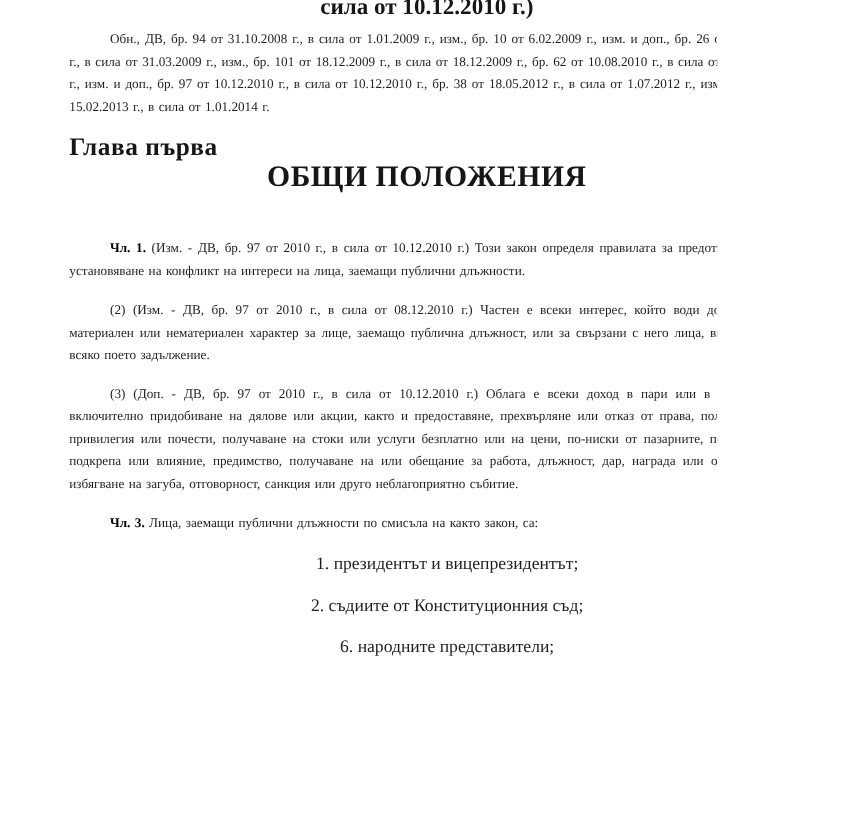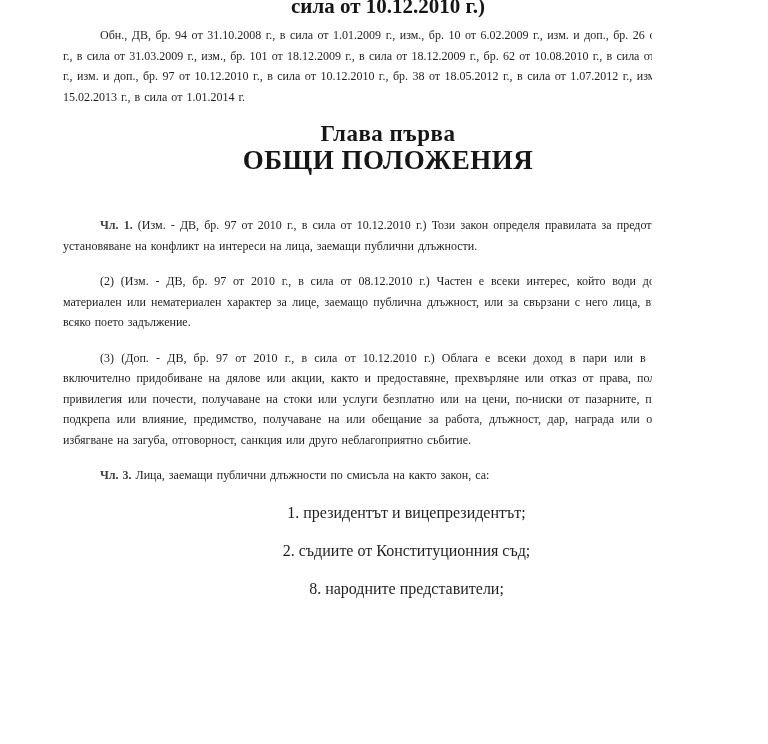--- a/index.html
+++ b/index.html
@@ -34,34 +34,34 @@
     text-indent: 37px;
     word-spacing: 1px;
     margin: 0 0 15px 0;
   }
   p.para.first { margin-top: 7px; }
   .chapter-label {
     font-weight: 700;
     font-size: 23px;
     line-height: 24px;
     letter-spacing: 0.5px;
-    text-align: center;
+    text-align: left;
     color: #161616;
     margin: 0;
   }
   .chapter-title {
     font-weight: 700;
     font-size: 27px;
     line-height: 28px;
     letter-spacing: 0.5px;
     text-align: center;
     color: #161616;
     margin: 0 0 41px 0;
   }
-  .art-label { font-weight: 700; color: #404040; }
+  .art-label { font-weight: 700; color: #000000; }
   p.before-list { margin-bottom: 17.5px; }
   p.item {
     font-size: 16px;
     line-height: 20.5px;
     text-align: center;
     text-indent: 37px;
     margin: 0 0 17.5px 0;
   }
   p.item:last-child { margin-bottom: 0; }
 </style>
@@ -83,16 +83,16 @@
 
 
     <p class="para"><span>(2) (Изм. - ДВ, бр. 97 от 2010 г., в сила от 08.12.2010 г.) Частен е всеки интерес, който води до облага от материален или нематериален характер за лице, заемащо публична длъжност, или за свързани с него лица, включително всяко поето задължение.</span></p>
 
     <p class="para"><span>(3) (Доп. - ДВ, бр. 97 от 2010 г., в сила от 10.12.2010 г.) Облага е всеки доход в пари или в имущество, включително придобиване на дялове или акции, както и предоставяне, прехвърляне или отказ от права, получаване на привилегия или почести, получаване на стоки или услуги безплатно или на цени, по-ниски от пазарните, помощ, глас, подкрепа или влияние, предимство, получаване на или обещание за работа, длъжност, дар, награда или обещание за избягване на загуба, отговорност, санкция или друго неблагоприятно събитие.</span></p>
 
     <p class="para before-list"><span class="art-label">Чл. 3.</span><span> Лица, заемащи публични длъжности по смисъла на както закон, са:</span></p>
 
     <p class="item">1. президентът и вицепрезидентът;</p>
     <p class="item">2. съдиите от Конституционния съд;</p>
-    <p class="item">8. народните представители;</p>
+    <p class="item">6. народните представители;</p>
 
   </div>
 </div>
 
 </body></html>

